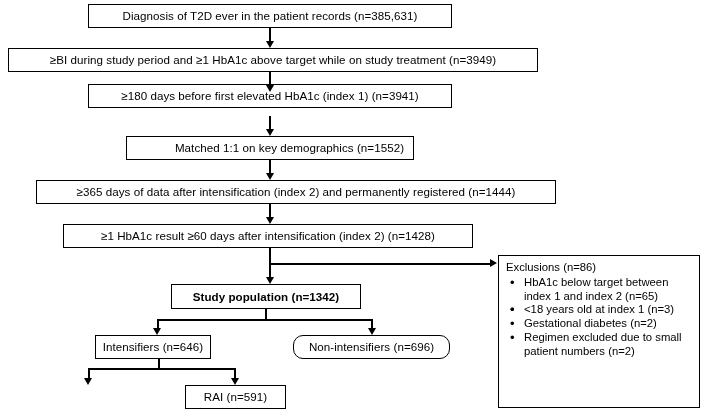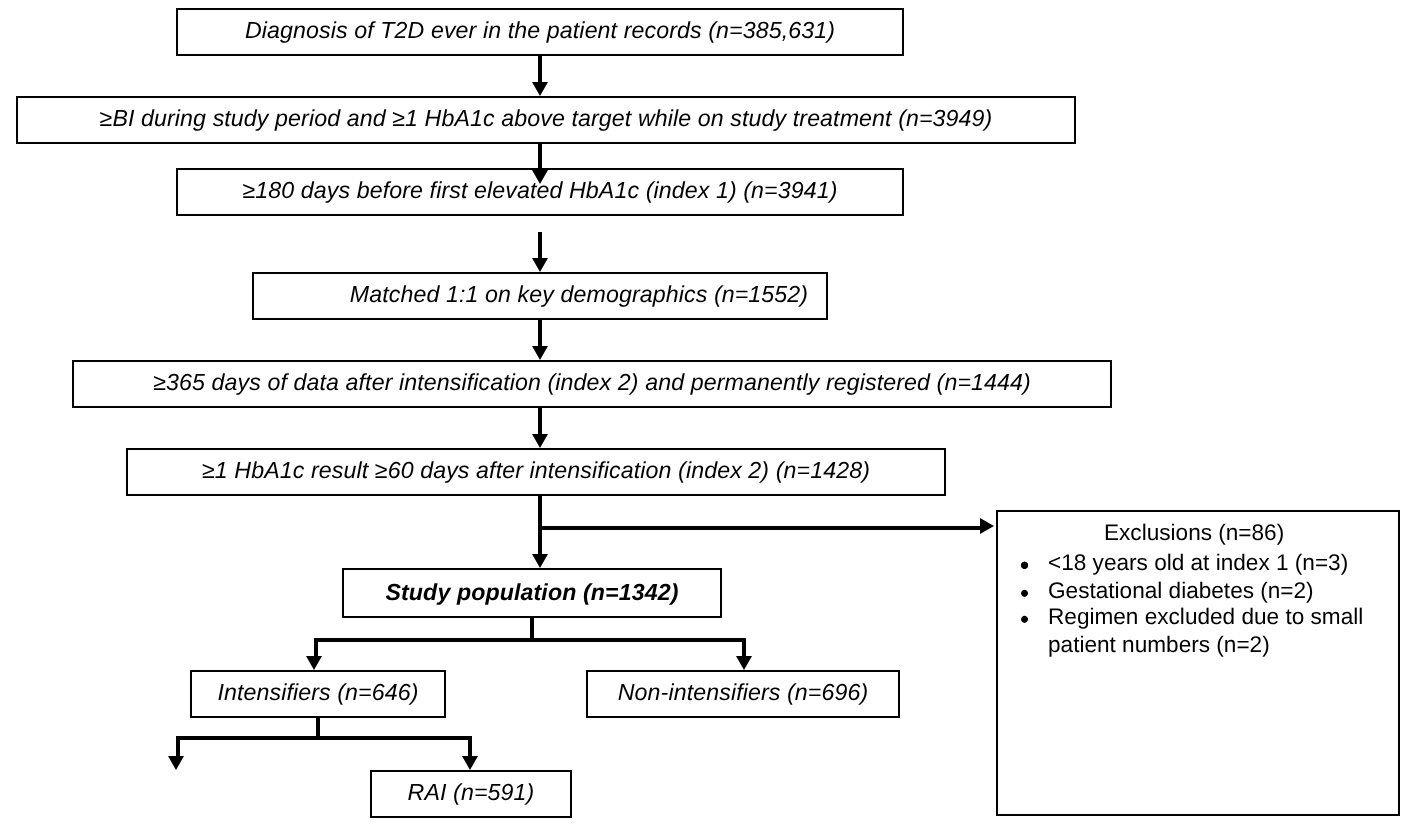--- a/index.html
+++ b/index.html
@@ -28,21 +28,20 @@
     align-items: center;
     justify-content: center;
     text-align: center;
     color: #000000;
     font-size: 11.6px;
     line-height: 1.15;
     letter-spacing: 0.05px;
     padding: 0 5px;
     white-space: nowrap;
     z-index: 2;
-    font-style: italic;
   }
   .box.bold {
     font-weight: bold;
   }
   .connector {
     position: absolute;
     background: #000000;
     z-index: 1;
   }
   .v-line { width: 1.6px; }
@@ -74,21 +73,20 @@
     padding: 5px 6px 4px 7px;
     font-size: 11.3px;
     line-height: 1.22;
     color: #000000;
     z-index: 2;
   }
   #exclusions-title {
     display: block;
     margin-bottom: 1px;
     white-space: nowrap;
-    margin-left: 46px;
   }
   #exclusions-list {
     list-style: none;
     margin: 0;
     padding: 0;
   }
   #exclusions-list li {
     position: relative;
     padding-left: 18px;
     margin-bottom: 0px;
@@ -141,39 +139,40 @@
 
   <div class="box bold" id="node-study-population" style="left:171px; top:284px; width:190px; height:25px;">Study population (n=1342)</div>
 
   <div class="connector v-line" style="left:265.2px; top:309px; height:11px;"></div>
   <div class="connector h-line" style="left:157px; top:319px; width:216px;"></div>
   <div class="connector v-line" style="left:157px; top:319px; height:10px;"></div>
   <div class="arrow-down" style="left:153.3px; top:328px;"></div>
   <div class="connector v-line" style="left:371.4px; top:319px; height:10px;"></div>
   <div class="arrow-down" style="left:367.7px; top:328px;"></div>
 
-  <div class="box" id="node-intensifiers" style="left:95px; top:335px; width:128px; height:24px;">Intensifiers (n=646)</div>
+  <div class="box" id="node-intensifiers" style="left:95px; top:335px; width:116px; height:24px;">Intensifiers (n=646)</div>
 
-  <div class="box" id="node-non-intensifiers" style="left:293px; top:335px; width:157px; height:24px;">Non-intensifiers (n=696)</div>
+  <div class="box" id="node-non-intensifiers" style="left:293px; top:335px; width:157px; height:24px;border-radius:10px;">Non-intensifiers (n=696)</div>
 
   <div class="connector v-line" style="left:158.2px; top:359px; height:10px;"></div>
   <div class="connector h-line" style="left:88px; top:368px; width:148px;"></div>
   <div class="connector v-line" style="left:88px; top:368px; height:11px;"></div>
   <div class="arrow-down" style="left:84.3px; top:378px;"></div>
   <div class="connector v-line" style="left:234.4px; top:368px; height:11px;"></div>
   <div class="arrow-down" style="left:230.7px; top:378px;"></div>
 
 
   <div class="box" id="node-rai" style="left:185px; top:385px; width:101px; height:24px;">RAI (n=591)</div>
 
   <div id="exclusions-box" style="left:498px; top:255px; width:202px; height:153px;">
     <span id="exclusions-title">Exclusions (n=86)</span>
     <ul id="exclusions-list">
       <li>
         <span class="bullet">•</span>
+        <span>HbA1c below target between index 1 and index 2 (n=65)</span>
       </li>
       <li>
         <span class="bullet">•</span>
       </li>
       <li>
         <span class="bullet">•</span>
         <span>&lt;18 years old at index 1 (n=3)</span>
       </li>
       <li>
         <span class="bullet">•</span>

